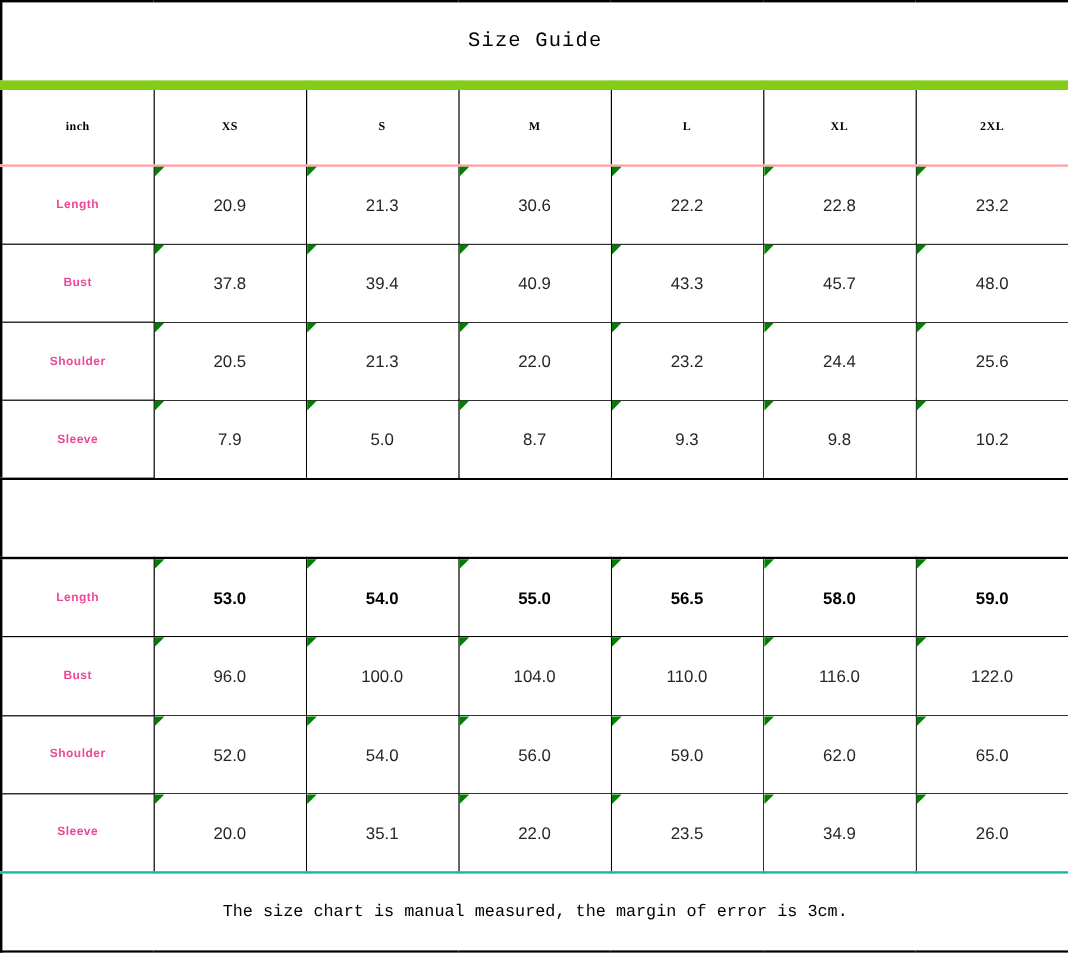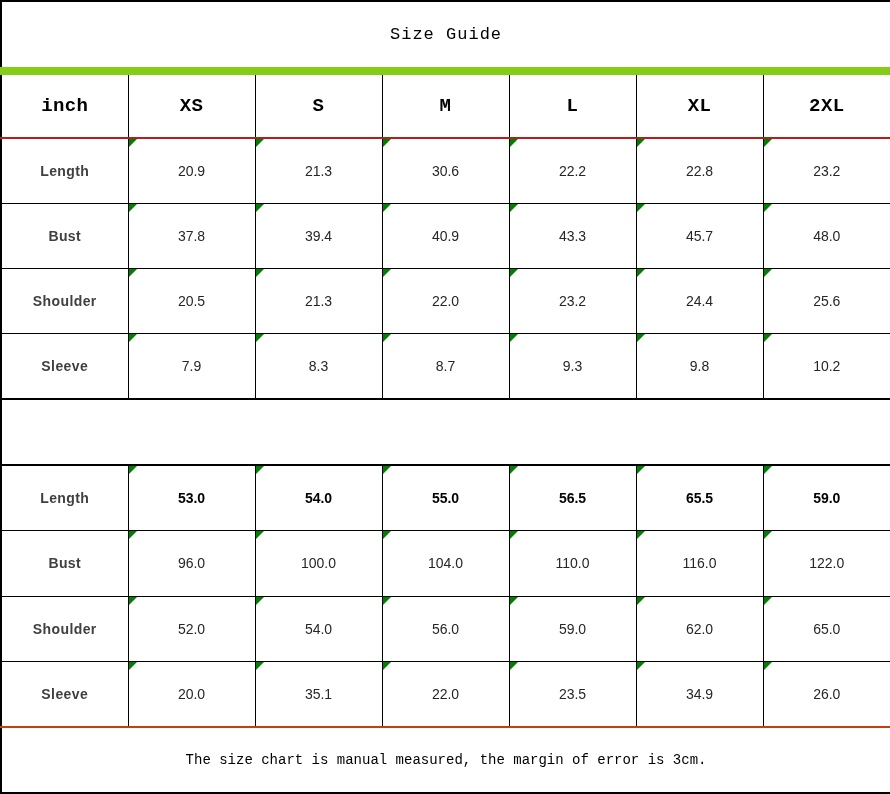--- a/index.html
+++ b/index.html
@@ -12,43 +12,43 @@
   }
   col{width:127px;}
   col.last{width:128px;}
   td,th{border:1px solid #000;padding:0;text-align:center;vertical-align:middle;background:#fff;}
   tr.title-row td{
     border-bottom:8px solid #84cc16;height:60px;
     font-family:"Liberation Mono","DejaVu Sans Mono",monospace;
     font-size:17px;font-weight:normal;color:#000;letter-spacing:1px;
   }
   tr.header-row th{
-    border-bottom:2px solid #b91c1c;height:58px;
-    font-family:Liberation Mono, monospace;
-    font-size:19px;font-weight:bold;color:#000;letter-spacing:.4px;
+    border-bottom:2px solid #fca5a5;height:58px;
+    font-family:Liberation Serif, serif;
+    font-size:10px;font-weight:bold;color:#000;letter-spacing:.4px;
   }
   tr.data-row{height:61px;}
   th.rl{
     font-family:"Liberation Sans","DejaVu Sans",sans-serif;
-    font-size:14px;font-weight:bold;color:#404040;letter-spacing:.4px;
+    font-size:10px;font-weight:bold;color:#ec4899;letter-spacing:.4px;
   }
   td.val{position:relative;
     font-family:"Liberation Sans","DejaVu Sans",sans-serif;
     font-size:14px;color:#262626;margin-top:32px;
   }
   tr.bold-values td.val{font-weight:bold;color:#000;}
   .tri{
     position:absolute;top:0;left:0;display:block;
     width:0;height:0;
     border-top:8px solid #008000;
     border-right:8px solid transparent;
   }
   tr.gap-row td{border-top:2px solid #000;border-bottom:2px solid #000;height:60px;}
   tr.footer-row td{
-    border-top:2px solid #c2410c;height:60px;
+    border-top:2px solid #14b8a6;height:60px;
     font-family:"Liberation Mono","DejaVu Sans Mono",monospace;
     font-size:14px;color:#000;
   }
 </style>
 </head>
 <body>
 
 <table class="sg">
   <colgroup>
     <col>
@@ -101,39 +101,39 @@
     <td class="val"><i class="tri"></i><span>21.3</span></td>
     <td class="val"><i class="tri"></i><span>22.0</span></td>
     <td class="val"><i class="tri"></i><span>23.2</span></td>
     <td class="val"><i class="tri"></i><span>24.4</span></td>
     <td class="val"><i class="tri"></i><span>25.6</span></td>
   </tr>
 
   <tr class="data-row">
     <th class="rl">Sleeve</th>
     <td class="val"><i class="tri"></i><span>7.9</span></td>
-    <td class="val"><i class="tri"></i><span>8.3</span></td>
+    <td class="val"><i class="tri"></i><span>5.0</span></td>
     <td class="val"><i class="tri"></i><span>8.7</span></td>
     <td class="val"><i class="tri"></i><span>9.3</span></td>
     <td class="val"><i class="tri"></i><span>9.8</span></td>
     <td class="val"><i class="tri"></i><span>10.2</span></td>
   </tr>
 
   <tr class="gap-row">
     <td colspan="7"></td>
   </tr>
 
 
   <tr class="data-row bold-values">
     <th class="rl">Length</th>
     <td class="val"><i class="tri"></i><span>53.0</span></td>
     <td class="val"><i class="tri"></i><span>54.0</span></td>
     <td class="val"><i class="tri"></i><span>55.0</span></td>
     <td class="val"><i class="tri"></i><span>56.5</span></td>
-    <td class="val"><i class="tri"></i><span>65.5</span></td>
+    <td class="val"><i class="tri"></i><span>58.0</span></td>
     <td class="val"><i class="tri"></i><span>59.0</span></td>
   </tr>
 
   <tr class="data-row">
     <th class="rl">Bust</th>
     <td class="val"><i class="tri"></i><span>96.0</span></td>
     <td class="val"><i class="tri"></i><span>100.0</span></td>
     <td class="val"><i class="tri"></i><span>104.0</span></td>
     <td class="val"><i class="tri"></i><span>110.0</span></td>
     <td class="val"><i class="tri"></i><span>116.0</span></td>

